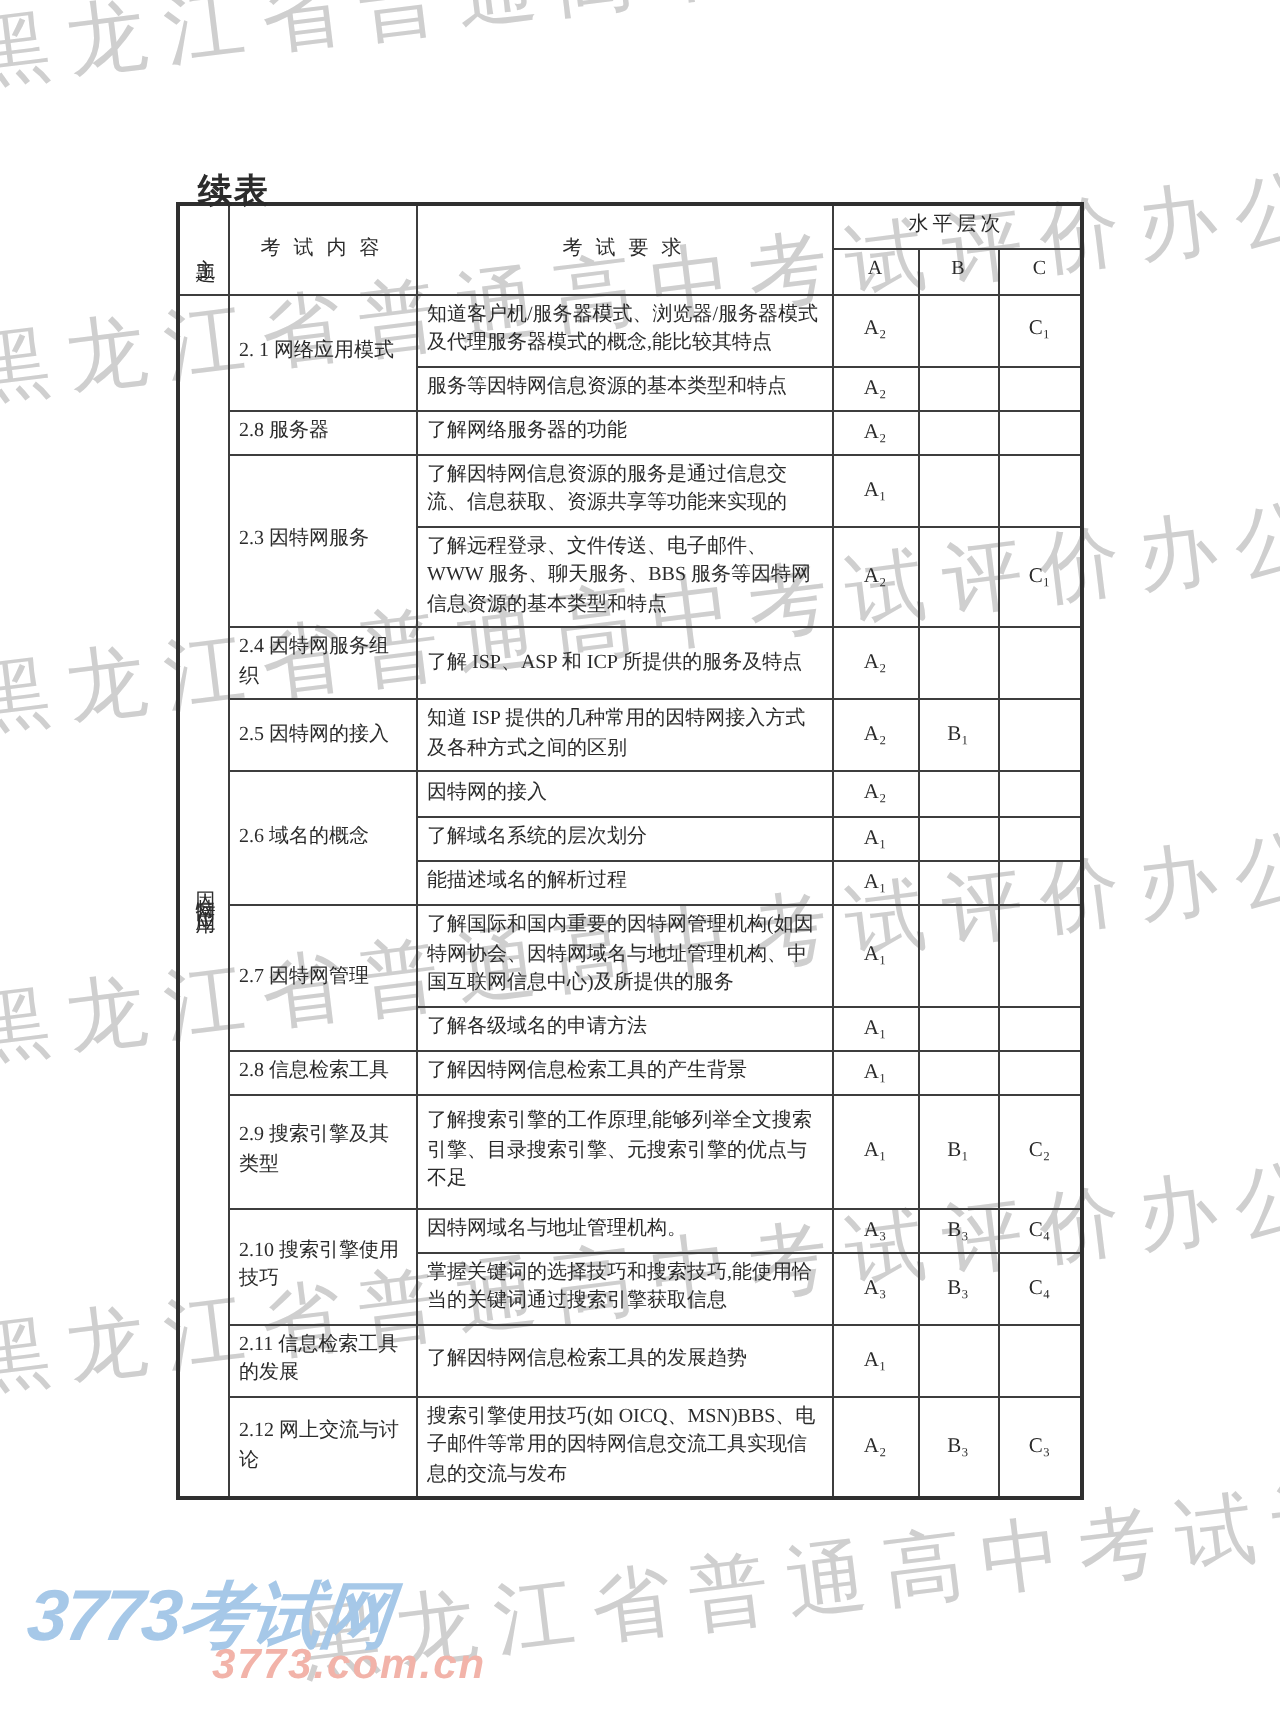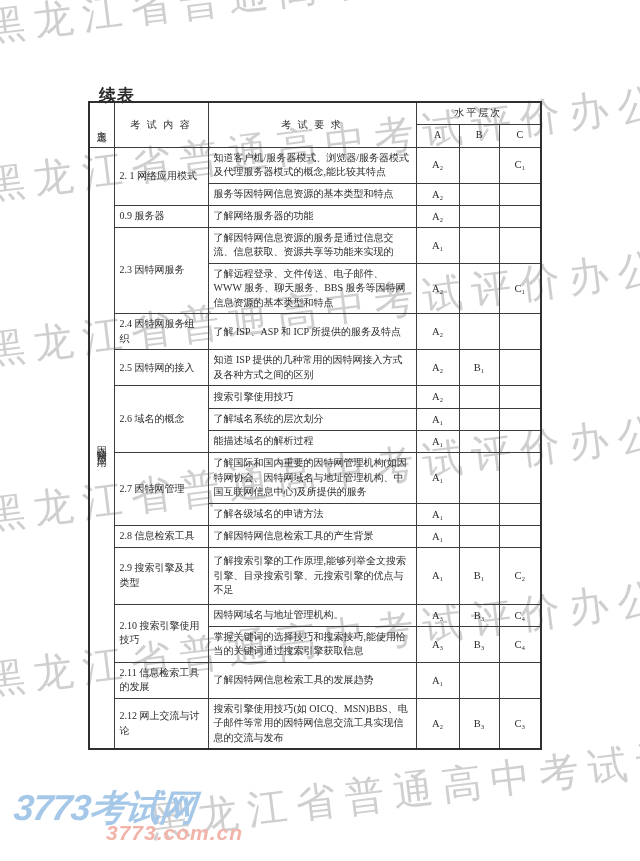--- a/index.html
+++ b/index.html
@@ -112,21 +112,21 @@
           <td class="level-cell"></td>
           <td class="level-cell">C₁</td>
         </tr>
         <tr>
           <td class="req-cell">服务等因特网信息资源的基本类型和特点</td>
           <td class="level-cell">A₂</td>
           <td class="level-cell"></td>
           <td class="level-cell"></td>
         </tr>
         <tr>
-          <td class="content-cell" rowspan="1">0.9 服务器</td>
+          <td class="content-cell" rowspan="1">2.8 服务器</td>
           <td class="req-cell">了解网络服务器的功能</td>
           <td class="level-cell">A₂</td>
           <td class="level-cell"></td>
           <td class="level-cell"></td>
         </tr>
         <tr>
           <td class="content-cell" rowspan="2">2.3 因特网服务</td>
           <td class="req-cell">了解因特网信息资源的服务是通过信息交流、信息获取、资源共享等功能来实现的</td>
           <td class="level-cell">A₁</td>
           <td class="level-cell"></td>
@@ -147,21 +147,21 @@
         </tr>
         <tr>
           <td class="content-cell" rowspan="1">2.5 因特网的接入</td>
           <td class="req-cell">知道 ISP 提供的几种常用的因特网接入方式及各种方式之间的区别</td>
           <td class="level-cell">A₂</td>
           <td class="level-cell">B₁</td>
           <td class="level-cell"></td>
         </tr>
         <tr>
           <td class="content-cell" rowspan="3">2.6 域名的概念</td>
-          <td class="req-cell">搜索引擎使用技巧</td>
+          <td class="req-cell">因特网的接入</td>
           <td class="level-cell">A₂</td>
           <td class="level-cell"></td>
           <td class="level-cell"></td>
         </tr>
         <tr>
           <td class="req-cell">了解域名系统的层次划分</td>
           <td class="level-cell">A₁</td>
           <td class="level-cell"></td>
           <td class="level-cell"></td>
         </tr>

